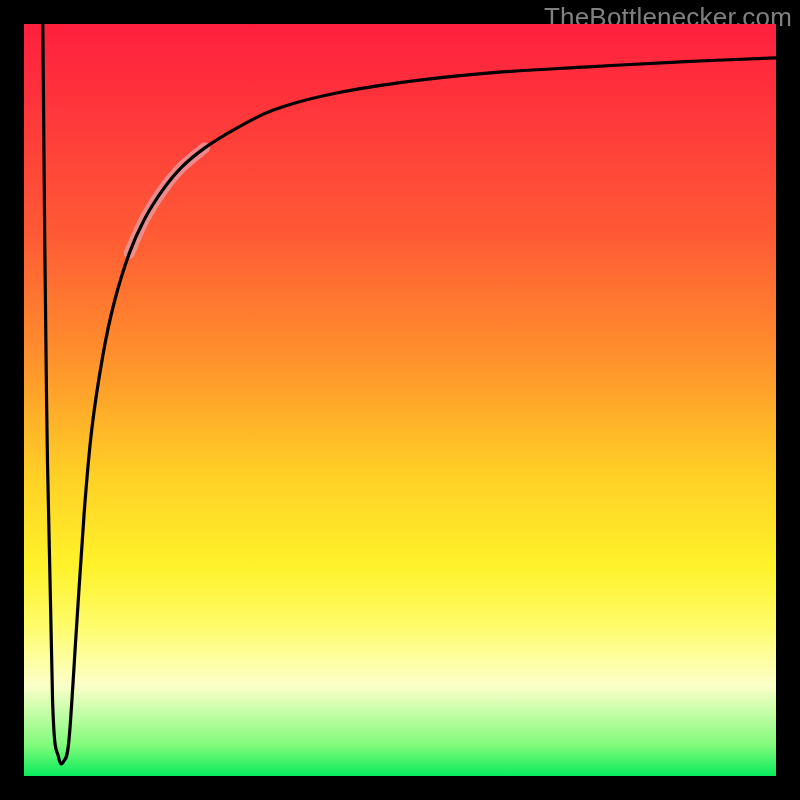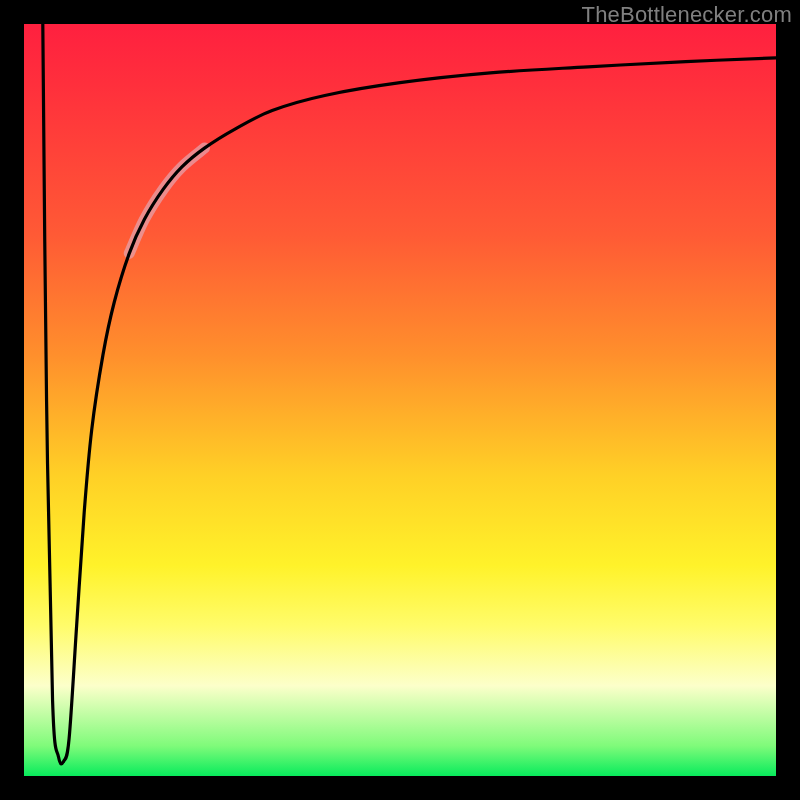--- a/index.html
+++ b/index.html
@@ -35,21 +35,21 @@
       #fcffca 88%,
       #7ffb7a 96%,
       #08eb5c 100%
     );
   }
   .attribution {
     position: absolute;
     top: 2px;
     right: 8px;
     color: #808080;
-    font-size: 22px;
+    font-size: 26px;
     font-weight: 500;
     letter-spacing: 0.2px;
     user-select: none;
   }
   svg.curves {
     position: absolute;
     left: 0;
     top: 0;
     width: 752px;
     height: 752px;

